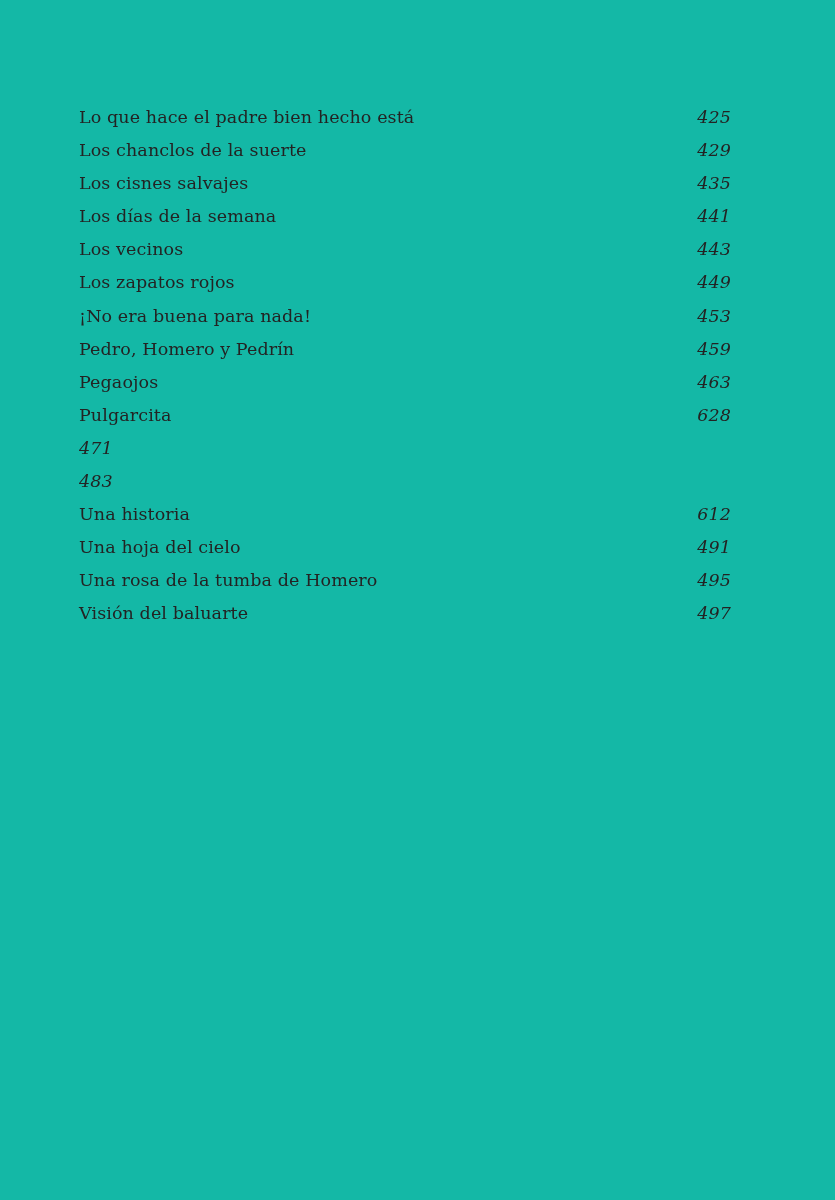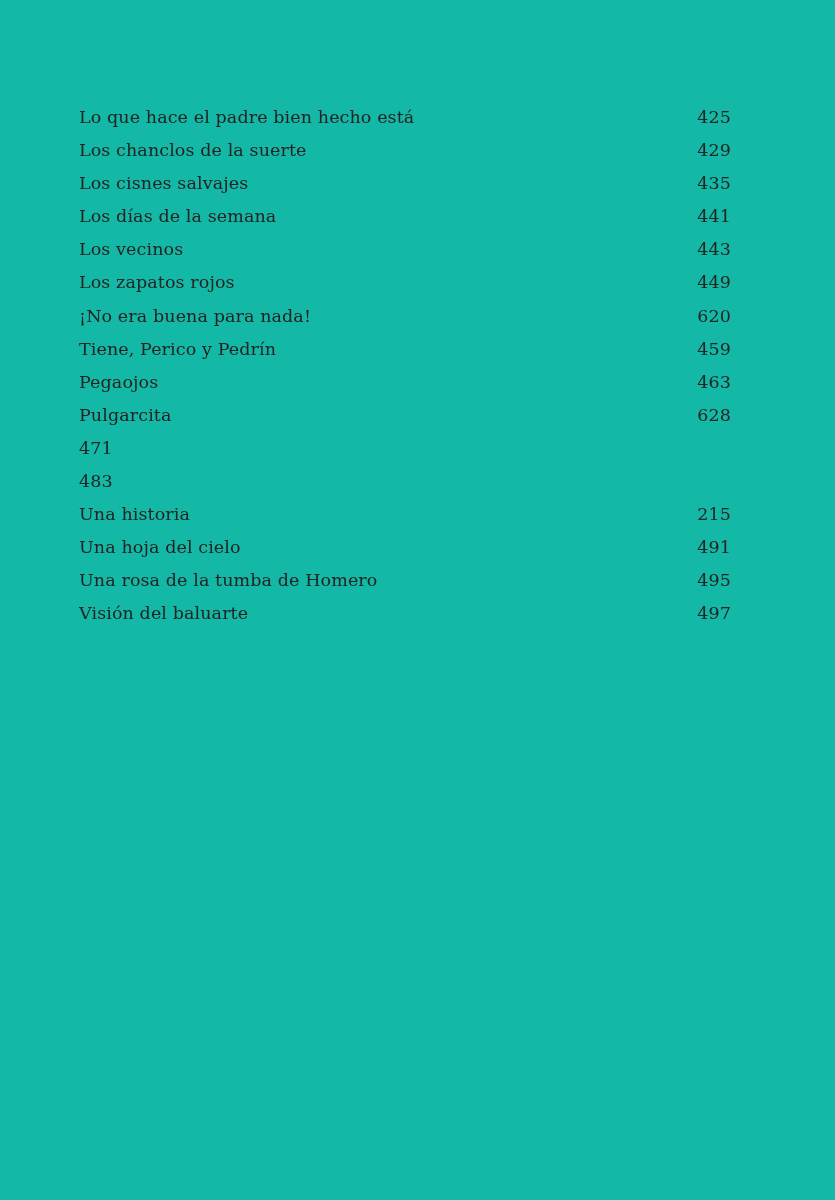--- a/index.html
+++ b/index.html
@@ -39,20 +39,21 @@
       font-size: 17.5px;
       color: #232323;
       letter-spacing: 0.1px;
     }
     .toc-title {
       white-space: nowrap;
     }
     .toc-page {
       white-space: nowrap;
       text-align: right;
+      font-style: italic;
     }
   </style>
 </head>
 <body>
 
 <div class="page">
   <ul class="toc">
     <li class="toc-row">
       <span class="toc-title">Lo que hace el padre bien hecho está</span>
       <span class="toc-page">425</span>
@@ -72,43 +73,43 @@
     <li class="toc-row">
       <span class="toc-title">Los vecinos</span>
       <span class="toc-page">443</span>
     </li>
     <li class="toc-row">
       <span class="toc-title">Los zapatos rojos</span>
       <span class="toc-page">449</span>
     </li>
     <li class="toc-row">
       <span class="toc-title">¡No era buena para nada!</span>
-      <span class="toc-page">620</span>
+      <span class="toc-page">453</span>
     </li>
     <li class="toc-row">
-      <span class="toc-title">Tiene, Perico y Pedrín</span>
+      <span class="toc-title">Pedro, Homero y Pedrín</span>
       <span class="toc-page">459</span>
     </li>
     <li class="toc-row">
       <span class="toc-title">Pegaojos</span>
       <span class="toc-page">463</span>
     </li>
     <li class="toc-row">
       <span class="toc-title">Pulgarcita</span>
       <span class="toc-page">628</span>
     </li>
     <li class="toc-row">
       <span class="toc-page">471</span>
     </li>
     <li class="toc-row">
       <span class="toc-page">483</span>
     </li>
     <li class="toc-row">
       <span class="toc-title">Una historia</span>
-      <span class="toc-page">215</span>
+      <span class="toc-page">612</span>
     </li>
     <li class="toc-row">
       <span class="toc-title">Una hoja del cielo</span>
       <span class="toc-page">491</span>
     </li>
     <li class="toc-row">
       <span class="toc-title">Una rosa de la tumba de Homero</span>
       <span class="toc-page">495</span>
     </li>
     <li class="toc-row">

